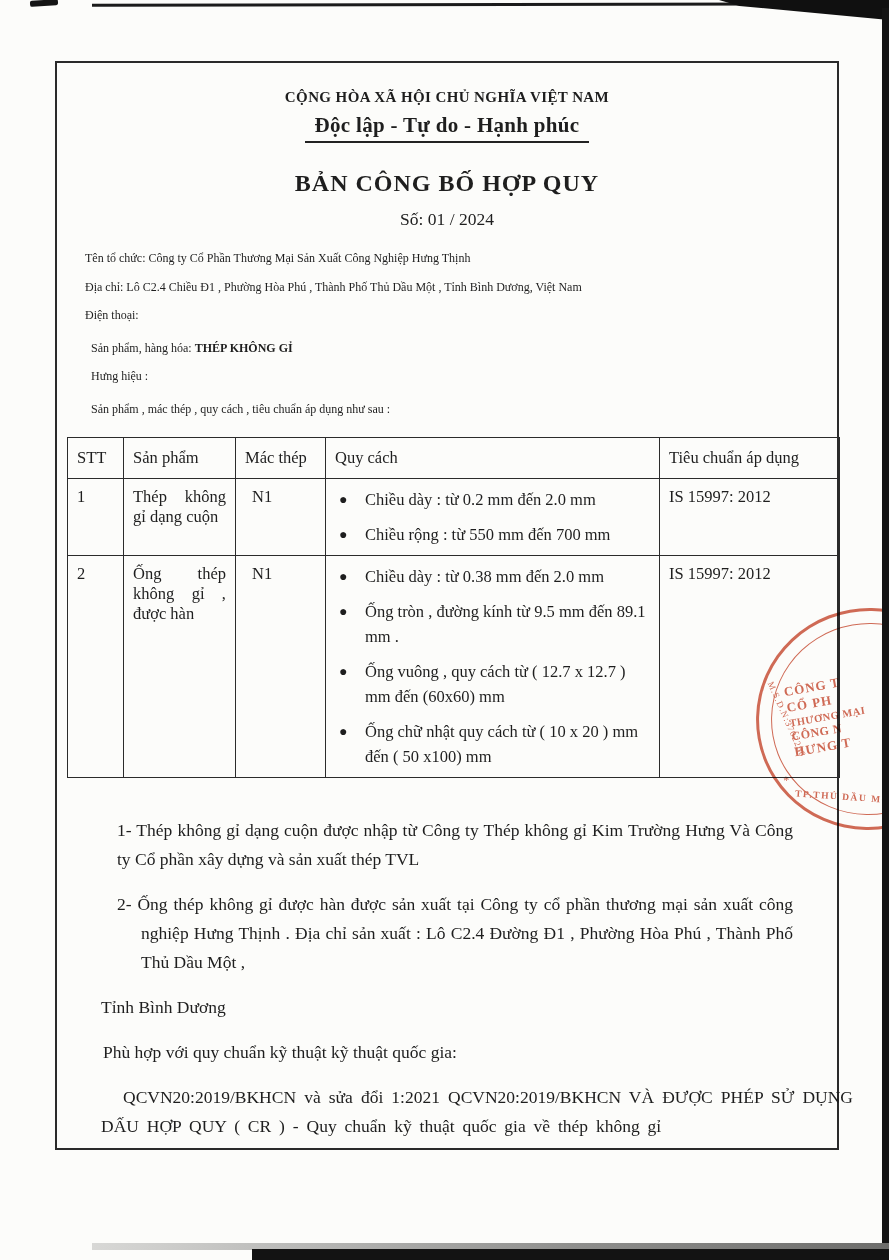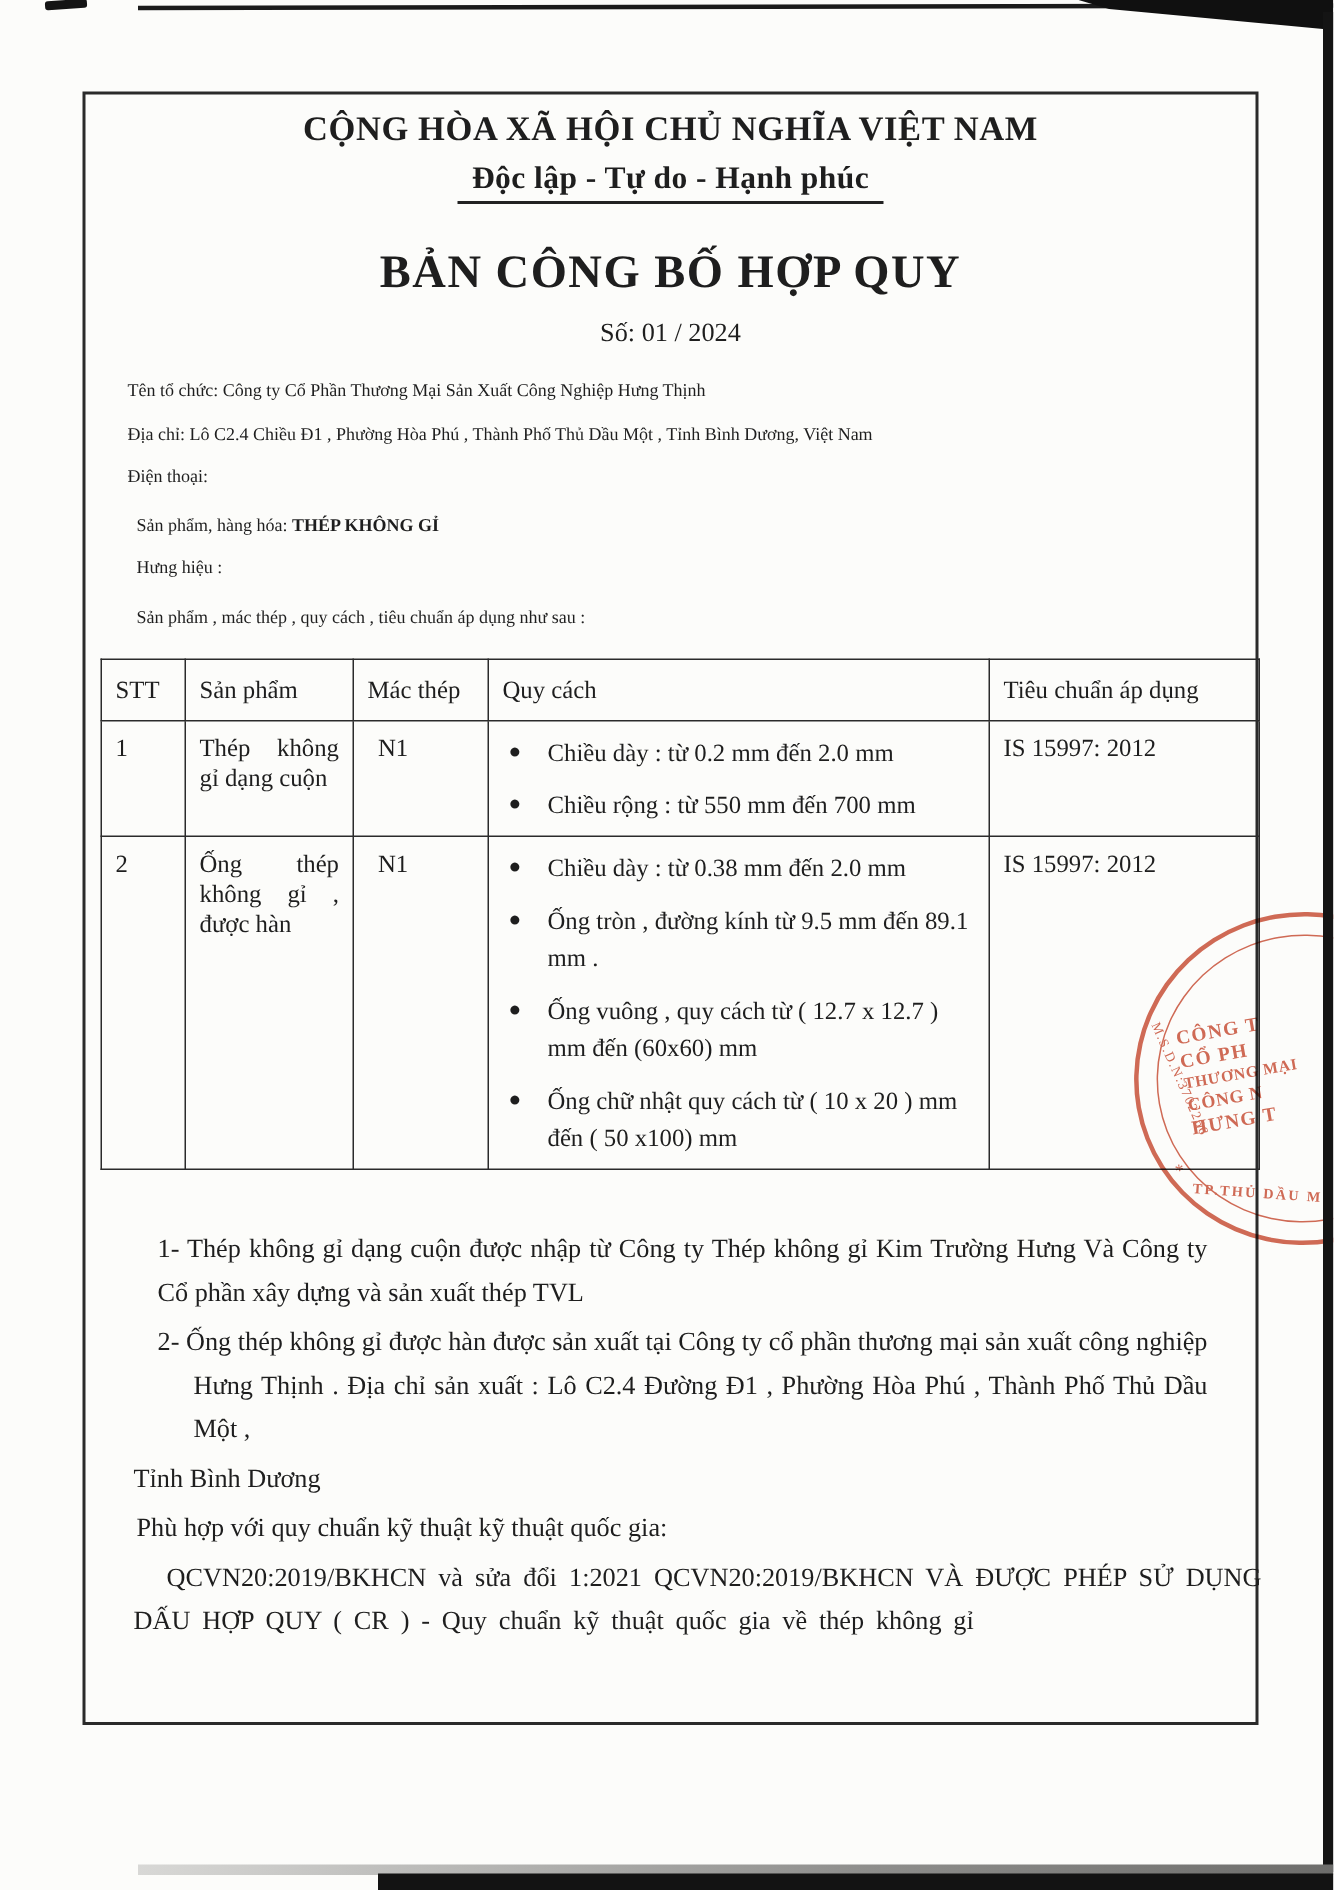--- a/index.html
+++ b/index.html
@@ -16,27 +16,27 @@
   .art-right{top:8px;right:0;width:7px;height:1240px;background:#141414;}
   .art-bottom-gray{top:1243px;left:92px;right:0;height:7px;background:linear-gradient(to right,#d8d8d6,#8f8f8d 60%,#6d6d6b);}
   .art-bottom-black{top:1249px;left:252px;right:0;height:11px;background:#131313;}
 
   
   .frame{
     position:absolute;left:55px;top:61px;width:784px;height:1089px;
     border:2px solid #2a2a2a;box-sizing:border-box;padding:10px 28px 0 28px;
   }
   .center{text-align:center;}
-  .republic{font-weight:bold;font-size:23px;letter-spacing:.4px;margin-top:0;}
+  .republic{font-weight:bold;font-size:15px;letter-spacing:.4px;margin-top:16px;}
   .motto-wrap{margin-top:7px;}
   .motto{
     display:inline-block;font-weight:bold;font-size:21px;
     border-bottom:2px solid #222;padding:0 10px 3px 10px;letter-spacing:.3px;
   }
-  .doc-title{font-weight:bold;font-size:31px;letter-spacing:1px;margin-top:27px;}
+  .doc-title{font-weight:bold;font-size:24px;letter-spacing:1px;margin-top:27px;}
   .doc-number{font-size:17.5px;margin-top:12px;}
 
   .info{margin-top:14px;font-size:12px;line-height:28.5px;}
   .info p{margin:0;text-align:justify;}
   .info .shift{padding-left:6px;}
   .gap-top{margin-top:4px !important;}
   b.product{font-weight:bold;}
 
   table.spec{
     border-collapse:collapse;width:772px;margin:14px 0 0 -18px;
@@ -47,21 +47,21 @@
     padding:8px 9px;text-align:left;font-weight:normal;
   }
   table.spec th{height:24px;vertical-align:middle;}
   td.c,th.c{text-align:center;}
   .specs{list-style:none;margin:0;padding:0;}
   .specs li{display:flex;margin:0 0 10px 4px;line-height:25px;}
   .specs li:last-child{margin-bottom:0;}
   .specs .blt{width:26px;flex:0 0 26px;font-size:14px;line-height:25px;}
 
   .notes{margin-top:38px;font-size:17.5px;line-height:29px;}
-  .notes p{margin:4px;}
+  .notes p{margin:16px;}
   .note1{padding-left:16px;text-align:justify;}
   .note2{padding-left:40px;text-indent:-24px;text-align:justify;margin-top:2px !important;}
   .plainline{padding-left:0;margin-top:2px !important;}
   .conform{margin-top:2px !important;padding-left:2px;}
   .finalpara{
     margin-top:4px !important;margin-left:-20px;width:752px;
     text-align:justify;text-indent:22px;word-spacing:3.5px;
   }
 
   

